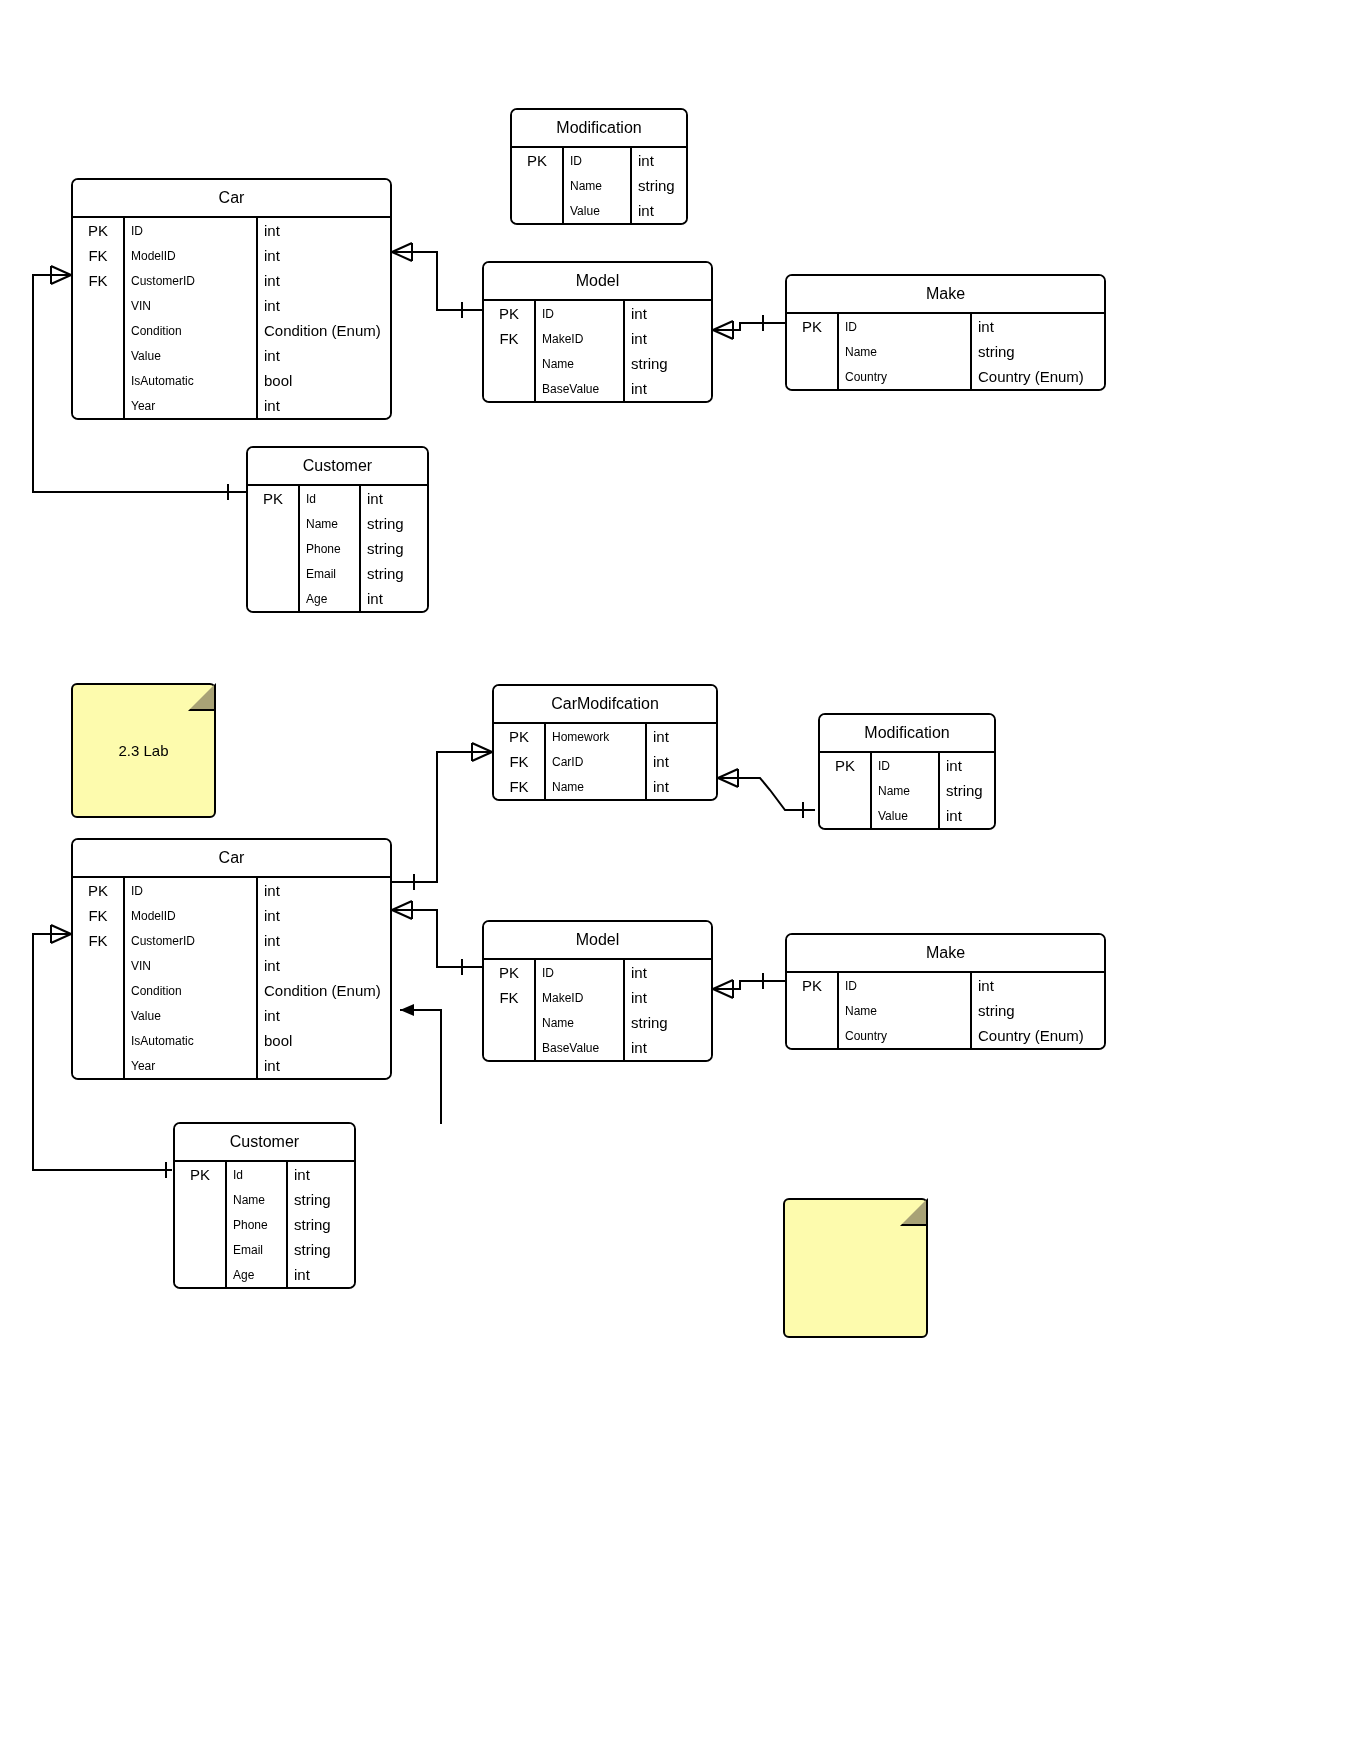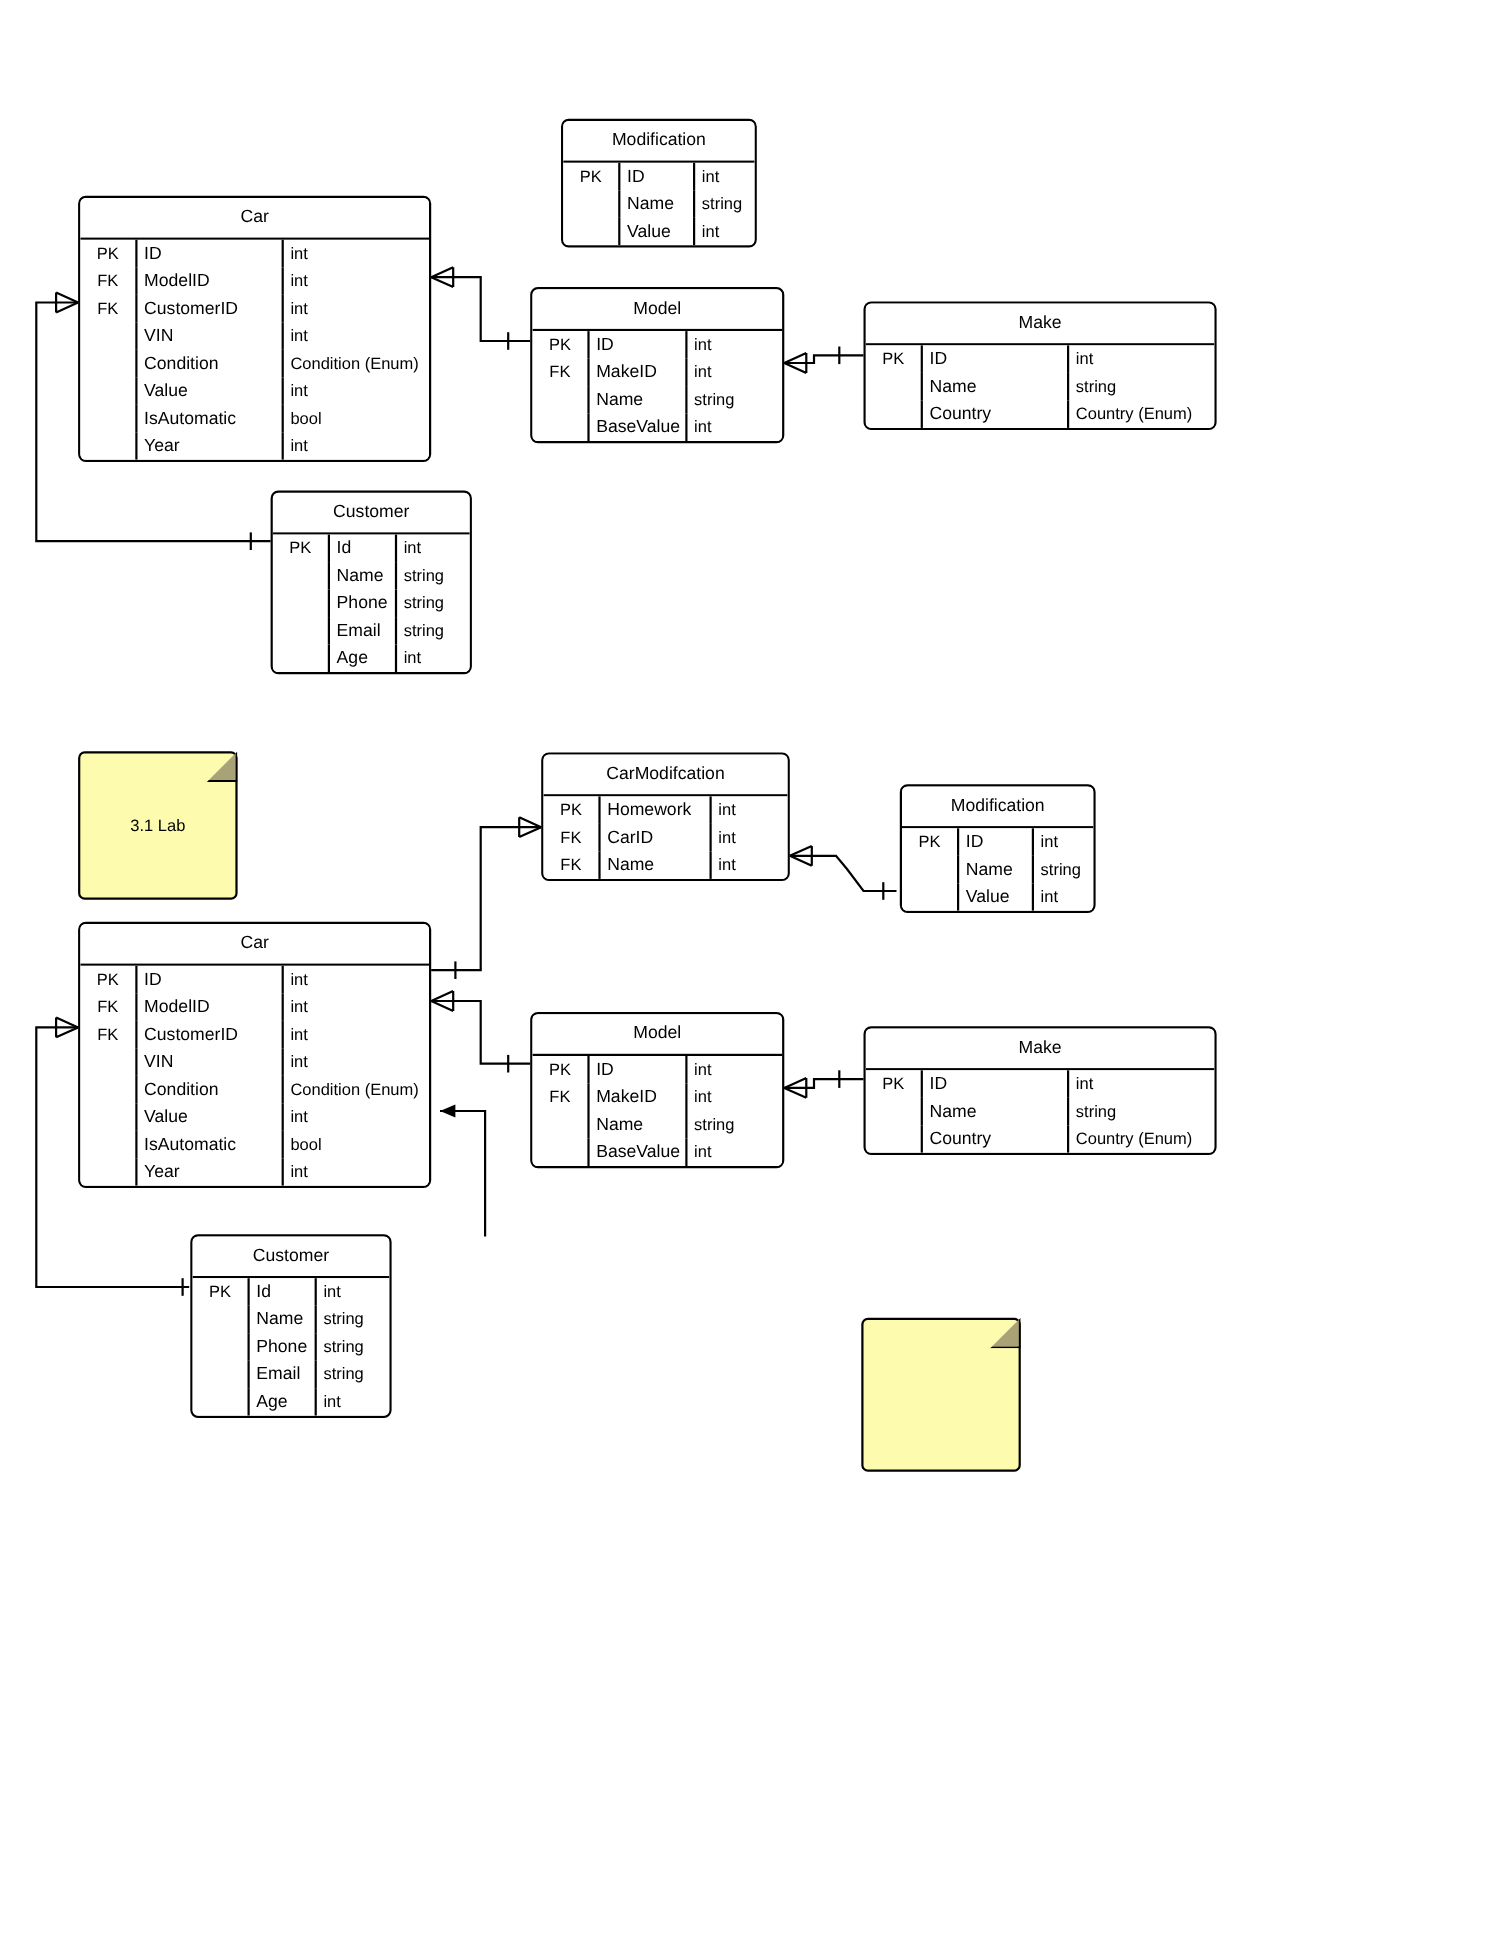--- a/index.html
+++ b/index.html
@@ -54,21 +54,21 @@
     display:flex;align-items:center;justify-content:center;
     font-size:15px;
     flex:0 0 auto;
     border-right:2px solid #000;
     white-space:nowrap;
   }
   .ent-row .c-name{
     box-sizing:border-box;
     display:flex;align-items:center;
     padding-left:6px;
-    font-size:16px;
+    font-size:12px;
     flex:0 0 auto;
     border-right:2px solid #000;
     white-space:nowrap;
   }
   .ent-row .c-type{
     box-sizing:border-box;
     display:flex;align-items:center;
     padding-left:6px;
     font-size:15px;
     flex:1 1 auto;
@@ -459,21 +459,21 @@
       <div class="ent-row">
         <div class="c-key" style="width:52px"></div>
         <div class="c-name" style="width:61px">Age</div>
         <div class="c-type">int</div>
       </div>
     </div>
   </div>
 
   <div class="note" style="left:71px; top:683px; width:145px; height:135px;">
     <span class="fold"></span>
-    <span class="note-text">3.1 Lab</span>
+    <span class="note-text">2.3 Lab</span>
   </div>
 
 
   <div class="note" style="left:783px; top:1198px; width:145px; height:140px;">
     <span class="fold"></span>
   </div>
 
 </div>
 
 </body></html>

